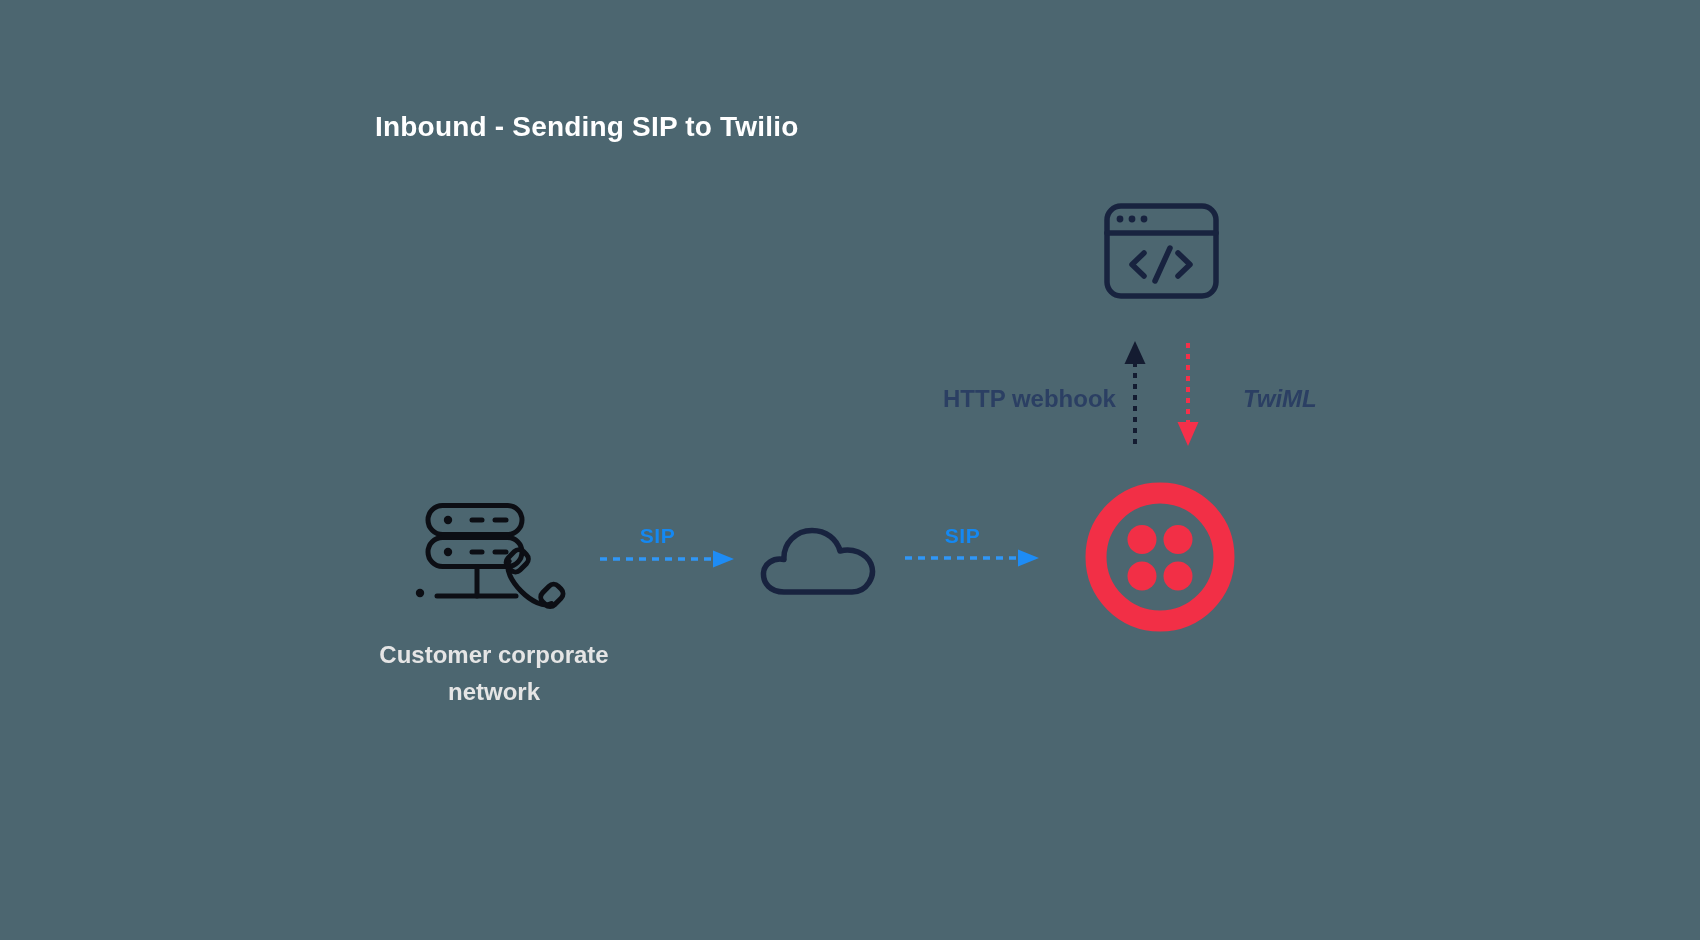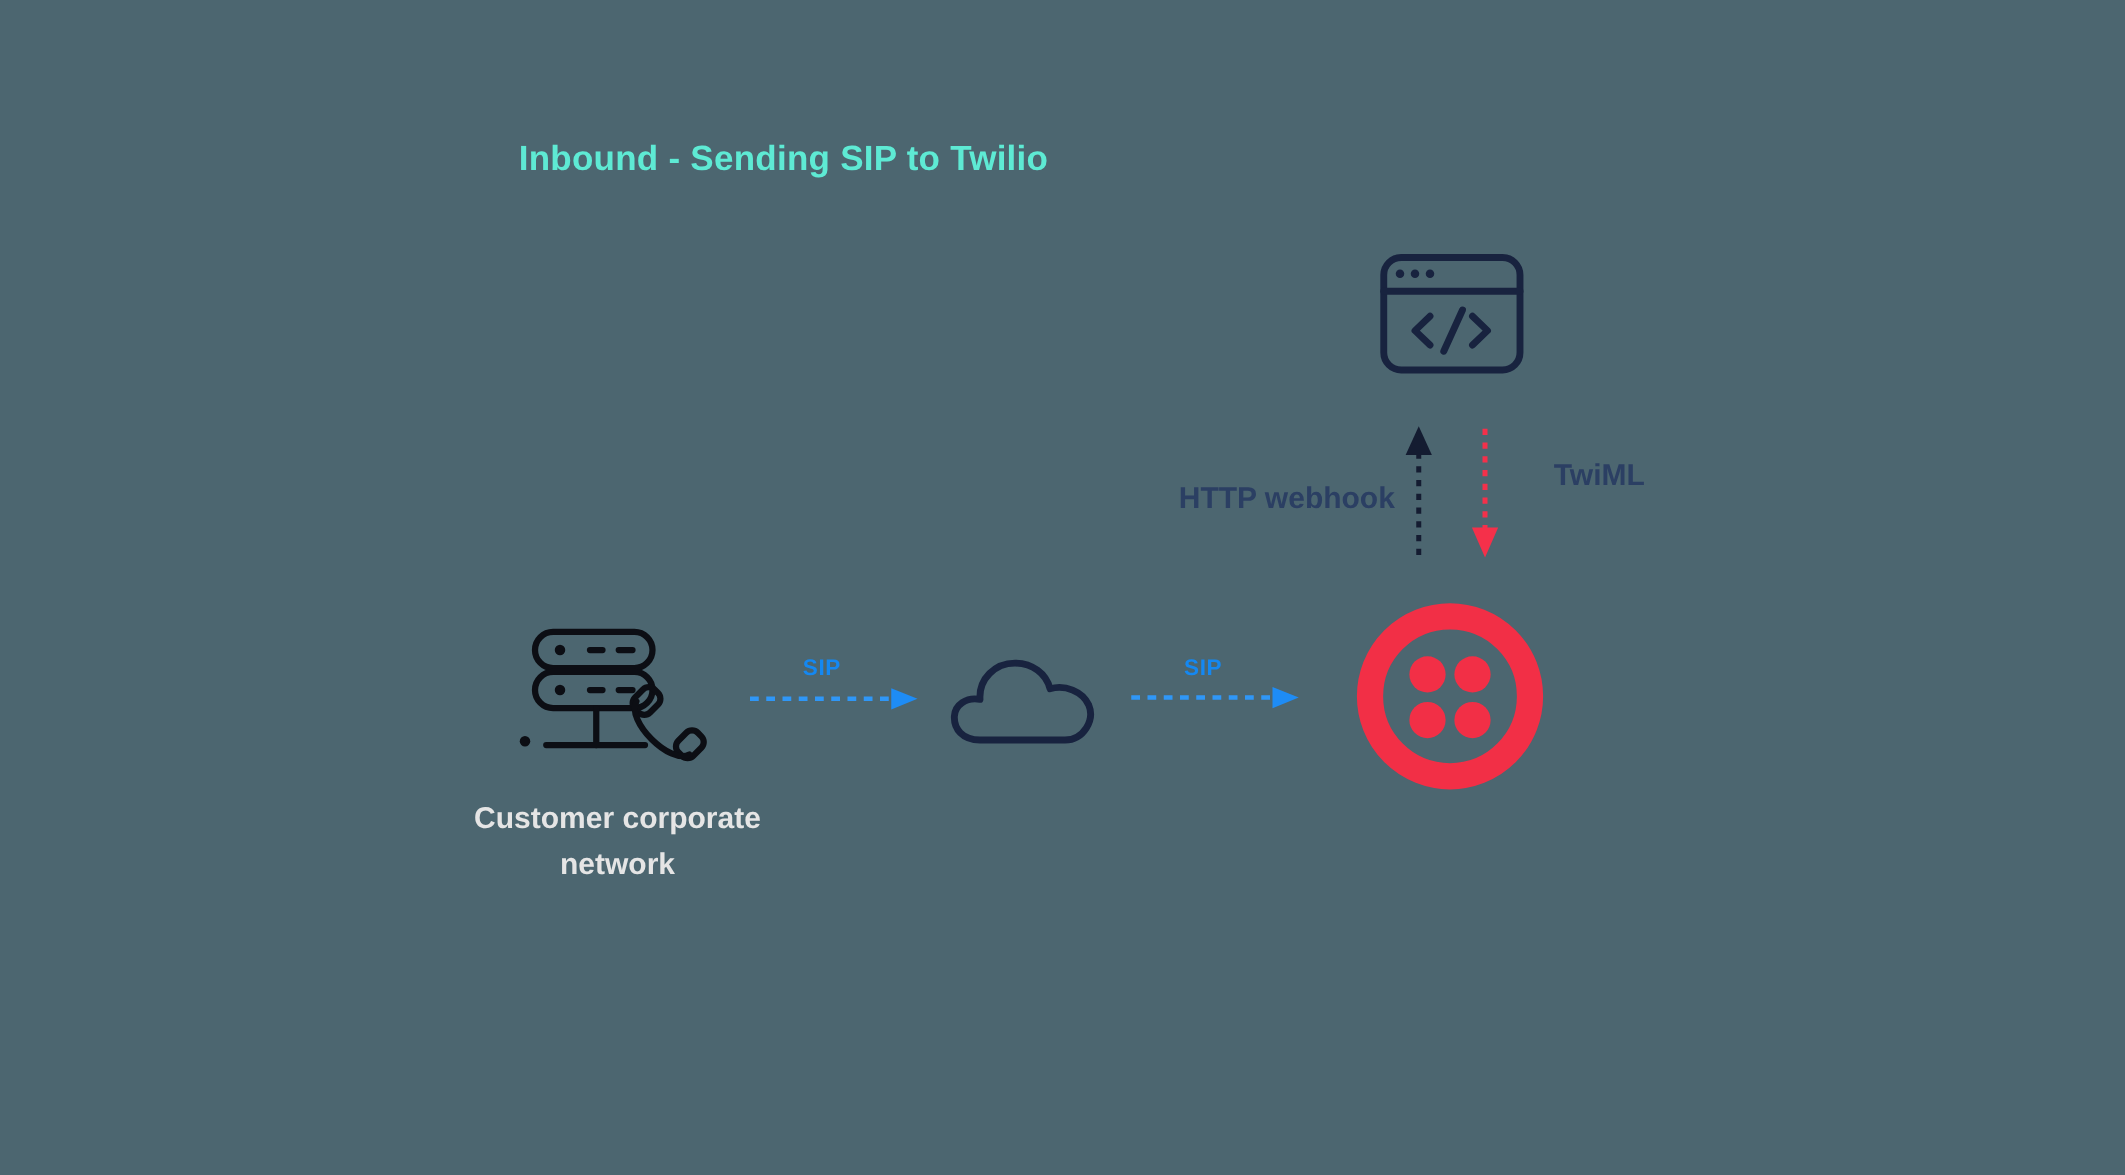--- a/index.html
+++ b/index.html
@@ -7,33 +7,33 @@
   body { font-family: "Liberation Sans", sans-serif; }
   .canvas {
     position: relative;
     width: 1700px;
     height: 940px;
     background: #4c6670;
     overflow: hidden;
   }
   .abs { position: absolute; }
   .title {
-    left: 415px; top: 111px;
+    left: 375px; top: 111px;
     font-size: 28px; font-weight: 600;
-    color: #5eead4; letter-spacing: 0.2px;
+    color: #ffffff; letter-spacing: 0.2px;
   }
   .node-label {
     color: #e5e5e5; font-size: 24px; font-weight: 600;
     text-align: center; line-height: 37px; white-space: pre-line;
   }
   .edge-label {
     color: #2b3f63; font-size: 24px; font-weight: 600; line-height: 28px;
   }
   .sip-label {
-    color: #1488f2; font-size: 18px; font-weight: 700;
+    color: #1488f2; font-size: 21px; font-weight: 700;
     text-align: center; letter-spacing: 0.5px;
   }
   svg { display: block; overflow: visible; }
   
   .stroke-navy { stroke: #18233f; fill: none; stroke-width: 5.5;
                  stroke-linecap: round; stroke-linejoin: round; }
   .stroke-black { stroke: #0c0e14; fill: none; stroke-width: 5;
                   stroke-linecap: round; stroke-linejoin: round; }
   .fill-navy { fill: #18233f; stroke: none; }
   .fill-black { fill: #0c0e14; stroke: none; }
@@ -63,21 +63,21 @@
     <polygon points="11,0 0.5,23 21.5,23" fill="#141c31"></polygon>
   </svg>
 
   <svg class="abs" style="left:1177px; top:342px;" width="22" height="104" viewBox="0 0 22 104">
     <line x1="11" y1="1" x2="11" y2="81" stroke="#f5304a" stroke-width="4" stroke-dasharray="5 6"></line>
     <polygon points="11,104 0.5,80 21.5,80" fill="#f5304a"></polygon>
   </svg>
 
   <div class="abs edge-label" style="left:943px; top:385px;">HTTP webhook</div>
 
-  <div class="abs edge-label" style="left:1243px; top:367px;">TwiML</div>
+  <div class="abs edge-label" style="left:1243px; top:385px;font-style:italic;">TwiML</div>
 
   <div class="abs" style="left:415px; top:503px; width:160px; height:112px;">
     <svg width="160" height="112" viewBox="0 0 160 112">
       <rect class="stroke-black" x="13" y="2.5" width="94" height="29" rx="14.5"></rect>
       <rect class="stroke-black" x="13" y="34.5" width="94" height="29" rx="14.5"></rect>
       <circle class="fill-black" cx="33" cy="17" r="4.2"></circle>
       <circle class="fill-black" cx="33" cy="49" r="4.2"></circle>
       <line class="stroke-black" x1="57" y1="17" x2="67" y2="17" stroke-width="4.5"></line>
       <line class="stroke-black" x1="80" y1="17" x2="91" y2="17" stroke-width="4.5"></line>
       <line class="stroke-black" x1="57" y1="49" x2="67" y2="49" stroke-width="4.5"></line>

